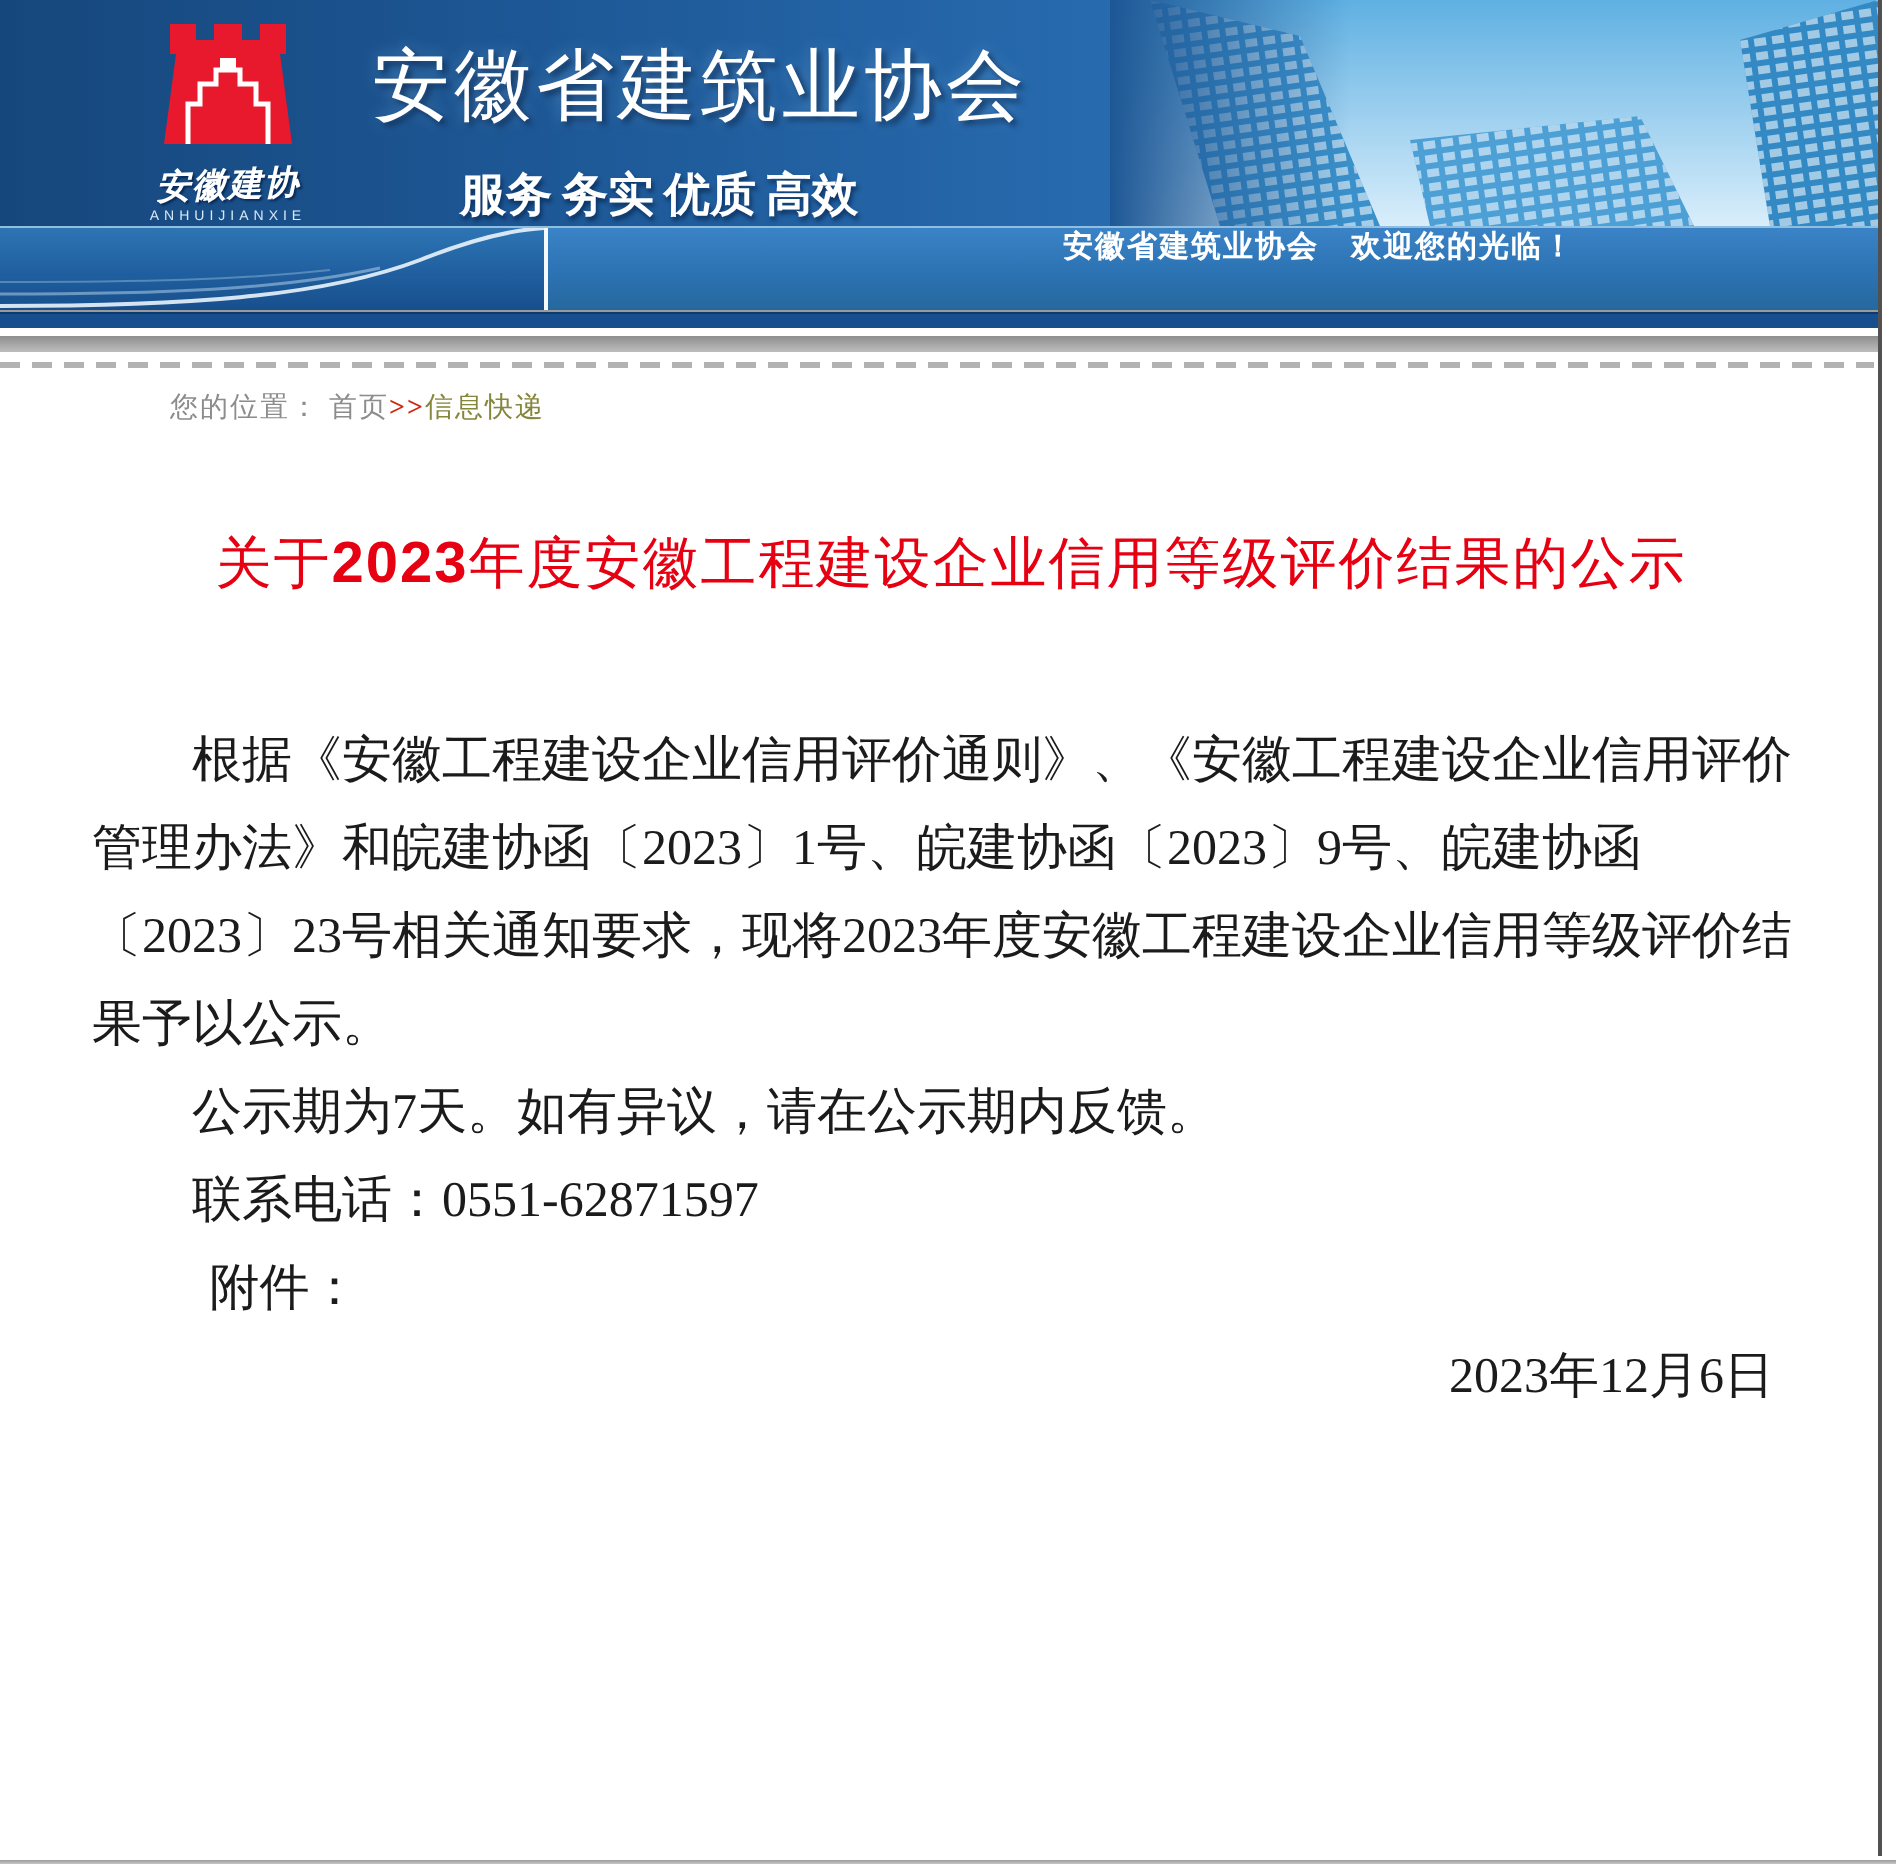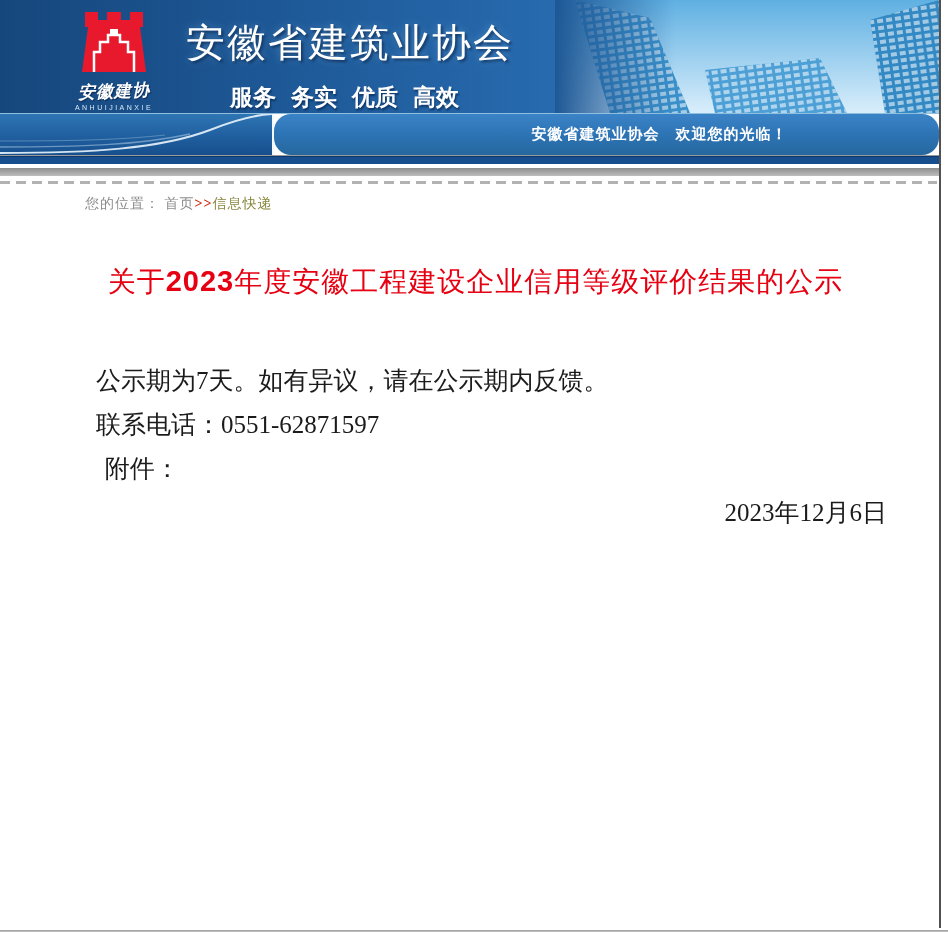--- a/index.html
+++ b/index.html
@@ -13,32 +13,32 @@
   .buildings{position:absolute;top:0;right:0;width:384px;height:113px;}
   .logo{position:absolute;left:58px;top:10px;width:112px;text-align:center;}
   .logo-script{margin-top:2px;color:#fff;font-style:italic;font-weight:bold;font-size:17px;
                letter-spacing:1px;text-shadow:1px 1px 1px rgba(0,20,60,.6);transform:rotate(-2deg);}
   .logo-latin{color:#d9e9f8;font-family:"Liberation Sans",sans-serif;font-size:7px;
               letter-spacing:2.5px;margin-top:1px;}
   .masthead-text{position:absolute;left:186px;top:16px;}
   .site-title{color:#fff;font-family:"Liberation Sans","DejaVu Sans",sans-serif;
               font-weight:normal;font-size:39px;letter-spacing:2px;
               text-shadow:2px 2px 3px rgba(5,35,75,.75),0 0 8px rgba(140,195,240,.45);}
-  .slogan{display:flex;gap:15px;margin:12px 0 0 44px;color:#fff;font-weight:bold;font-size:23px;
+  .slogan{display:flex;gap:5px;margin:12px 0 0 44px;color:#fff;font-weight:bold;font-size:23px;
           font-family:"Liberation Sans","DejaVu Sans",sans-serif;
           text-shadow:1px 2px 2px rgba(5,35,75,.7);}
 
   
   .subbar{display:flex;height:41px;border-top:1px solid #8fbede;border-bottom:1px solid #9a9a9a;}
   .subbar-left{position:relative;width:272px;
                background:linear-gradient(180deg,#2e75b4 0%,#205f9f 55%,#174f8d 100%);}
   .subbar-left svg{position:absolute;inset:0;}
   .subbar-divider{width:2px;background:#f4f9fd;}
-  .subbar-right{flex:1;display:flex;align-items:center;justify-content:center;padding-left:106px;
-                background:linear-gradient(180deg,#3a83c6 0%,#2d74b5 50%,#26689e 100%);border-radius:17px;}
+  .subbar-right{flex:1;display:flex;justify-content:center;padding-left:106px;
+                background:linear-gradient(180deg,#3a83c6 0%,#2d74b5 50%,#26689e 100%);}
   .welcome{color:#fff;font-size:15px;font-weight:bold;letter-spacing:1px;
            font-family:"Liberation Sans","DejaVu Sans",sans-serif;}
 
   
   .nav{display:flex;align-items:center;height:30px;padding-left:12px;
        background:linear-gradient(180deg,#ffffff 0%,#f1f1f1 45%,#d8d8d8 100%);
        border-left:2px solid #6b1f1f;}
   .nav a{padding:0 17px;font-size:15px;font-weight:bold;color:#101010;text-decoration:none;
          white-space:nowrap;}
   .bar-blue{height:7px;background:#174e8d;border-top:1px solid #0d3a6e;}
@@ -148,20 +148,21 @@
 
     <div class="breadcrumb">
       <span>您的位置：</span>
       <a class="bc-home">首页</a><span class="bc-sep">&gt;&gt;</span><a class="bc-current">信息快递</a>
     </div>
 
     <main class="article">
       <h1 class="article-title"><span>关于</span><span class="title-year">2023</span><span>年度安徽工程建设企业信用等级评价结果的公示</span></h1>
 
       <div class="body-text">
+        <p>根据《安徽工程建设企业信用评价通则》、《安徽工程建设企业信用评价管理办法》和皖建协函〔2023〕1号、皖建协函〔2023〕9号、皖建协函〔2023〕23号相关通知要求，现将2023年度安徽工程建设企业信用等级评价结果予以公示。</p>
         <p>公示期为7天。如有异议，请在公示期内反馈。</p>
         <p>联系电话：0551-62871597</p>
 
         <div class="attachments">
           <span class="att-label">附件：</span>
         </div>
 
         <p class="article-date">2023年12月6日</p>
       </div>
     </main>

